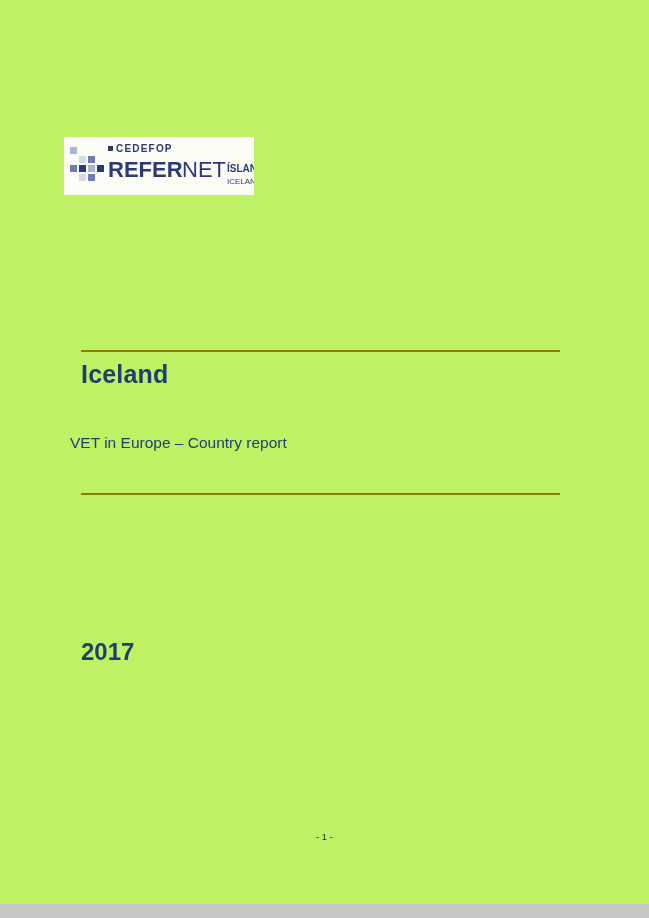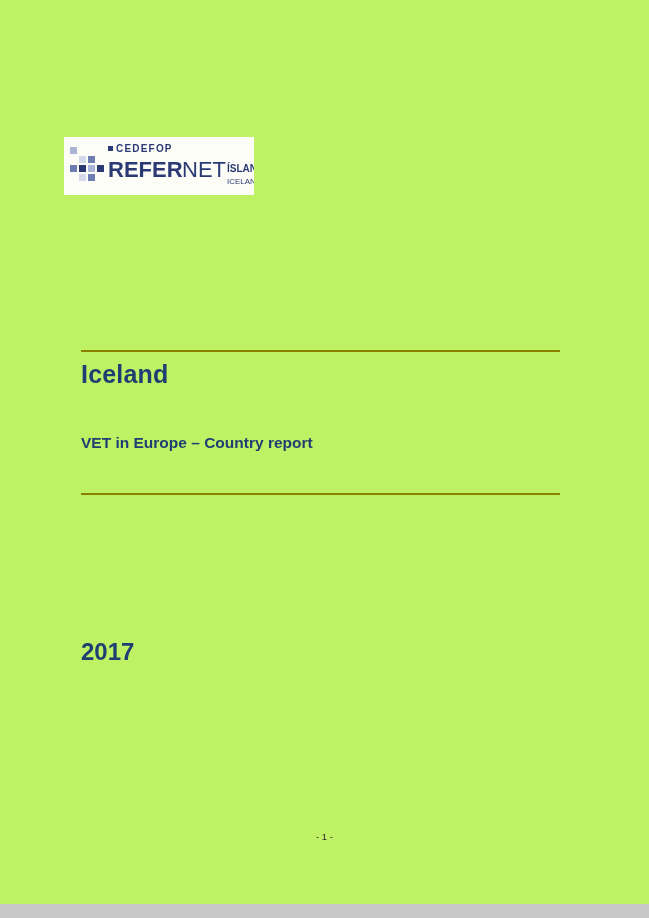--- a/index.html
+++ b/index.html
@@ -47,24 +47,24 @@
     left: 81px;
     top: 360px;
     font-size: 25px;
     font-weight: bold;
     color: #1f3e72;
     letter-spacing: 0.2px;
     margin: 0;
   }
   .doc-subtitle {
     position: absolute;
-    left: 81px;
+    left: 70px;
     top: 434px;
     font-size: 15.5px;
-    font-weight: bold;
+    font-weight: normal;
     color: #1f3e72;
     margin: 0;
   }
   .doc-year {
     position: absolute;
     left: 81px;
     top: 638px;
     font-size: 24px;
     font-weight: bold;
     color: #1f3e72;

